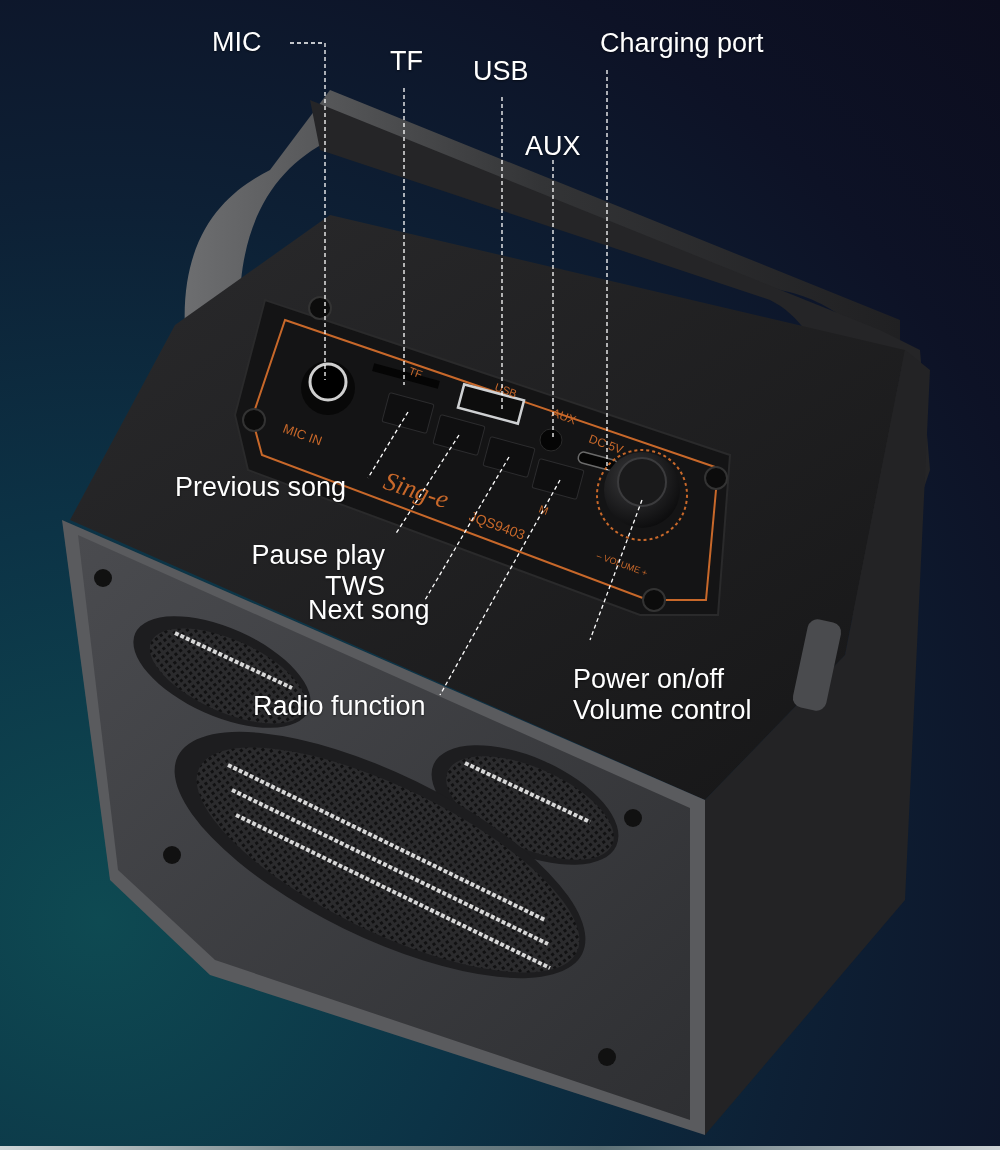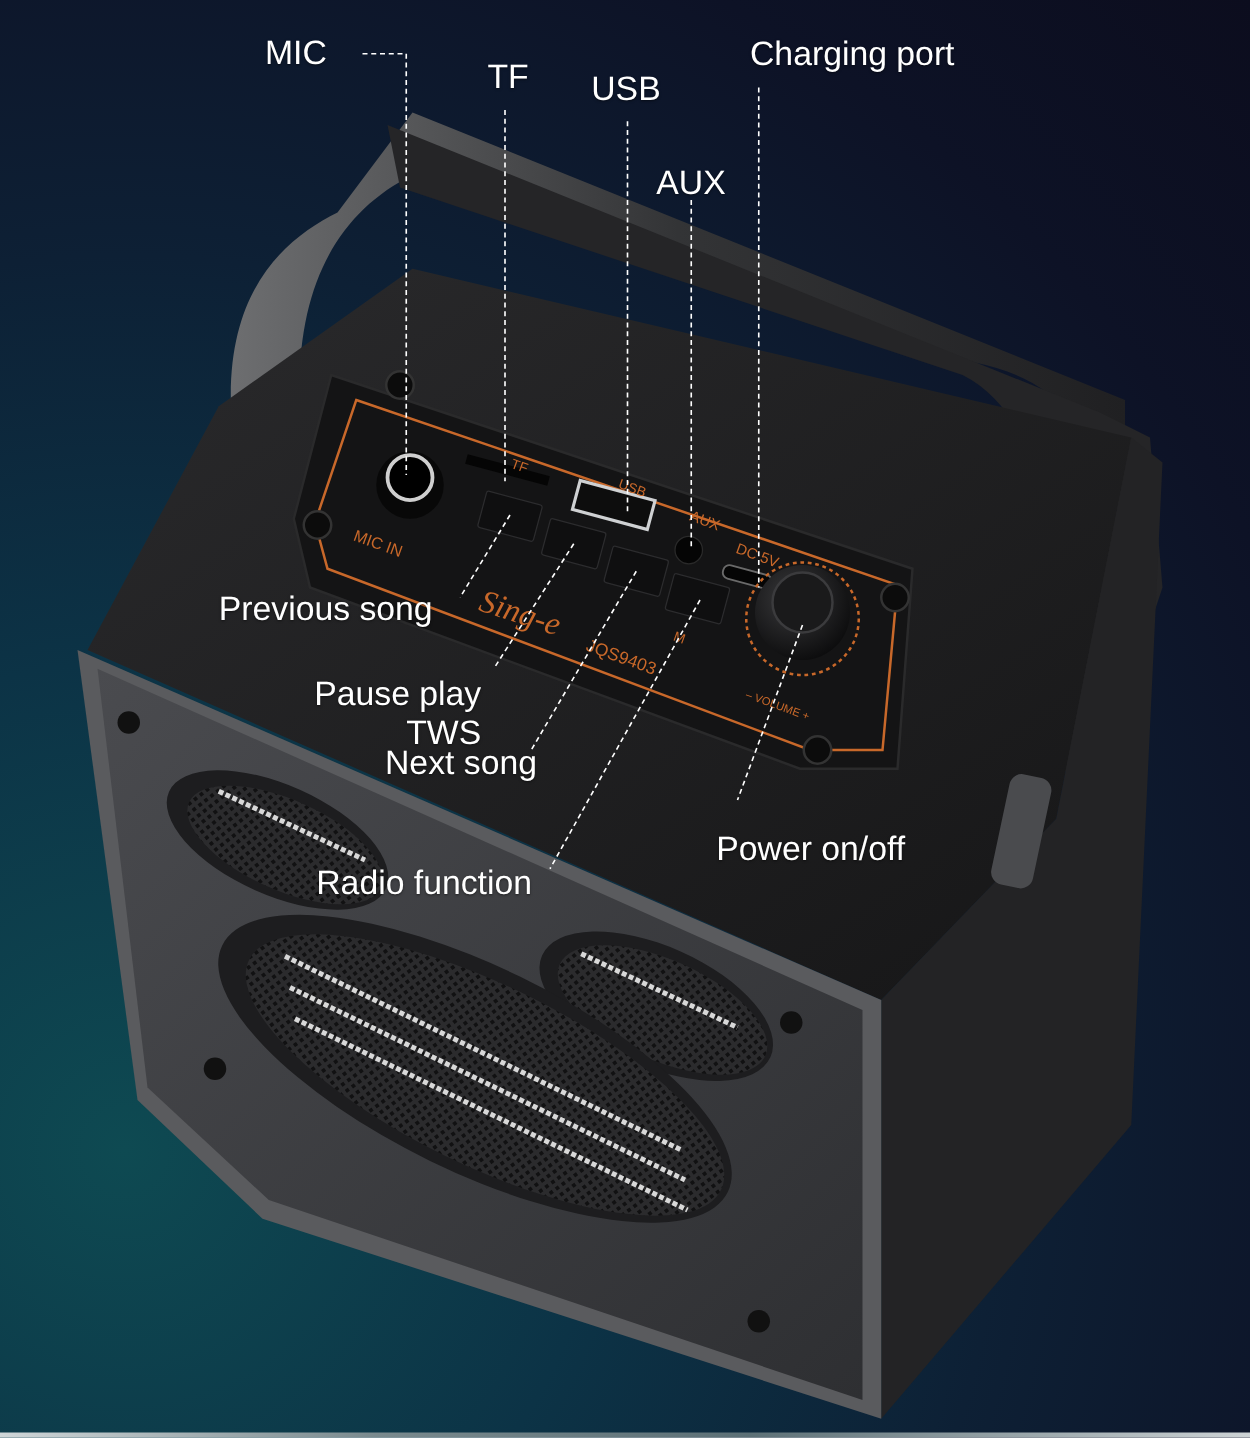--- a/index.html
+++ b/index.html
@@ -140,16 +140,17 @@
   <div class="label" style="left:175px;top:472px;">Previous song</div>
   <div class="label" style="left:600px;top:28px;">Charging port</div>
   <div class="label right" style="left:243px;top:519px;width:142px;margin-top:21px;">
     <div>Pause play</div>
     <div>TWS</div>
   </div>
   <div class="label" style="left:284px;top:595px;margin-left:24px;">Next song</div>
   <div class="label" style="left:253px;top:691px;text-align:right;">Radio function</div>
   <div class="label" style="left:573px;top:636px;margin-top:28px;">
     <div>Power on/off</div>
+    <div>Volume control</div>
   </div>
 
   <div class="bottom-strip"></div>
 </div>
 
 </body></html>

